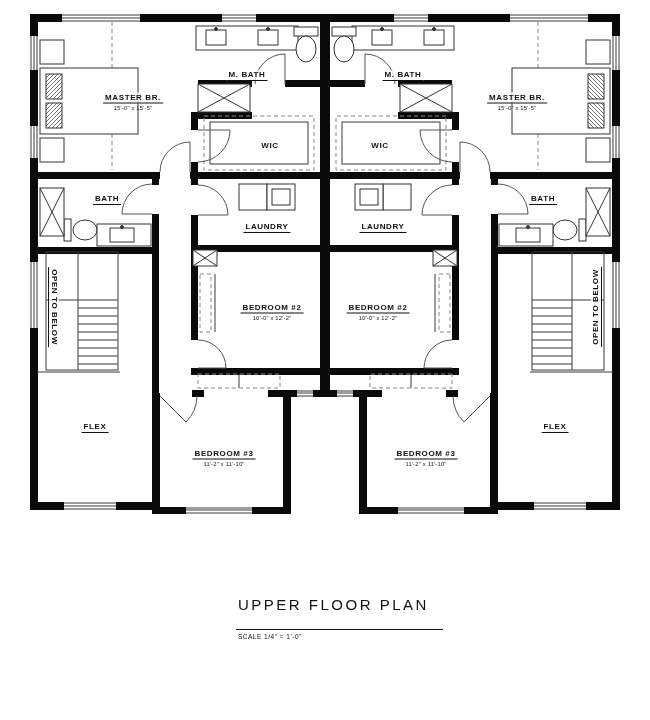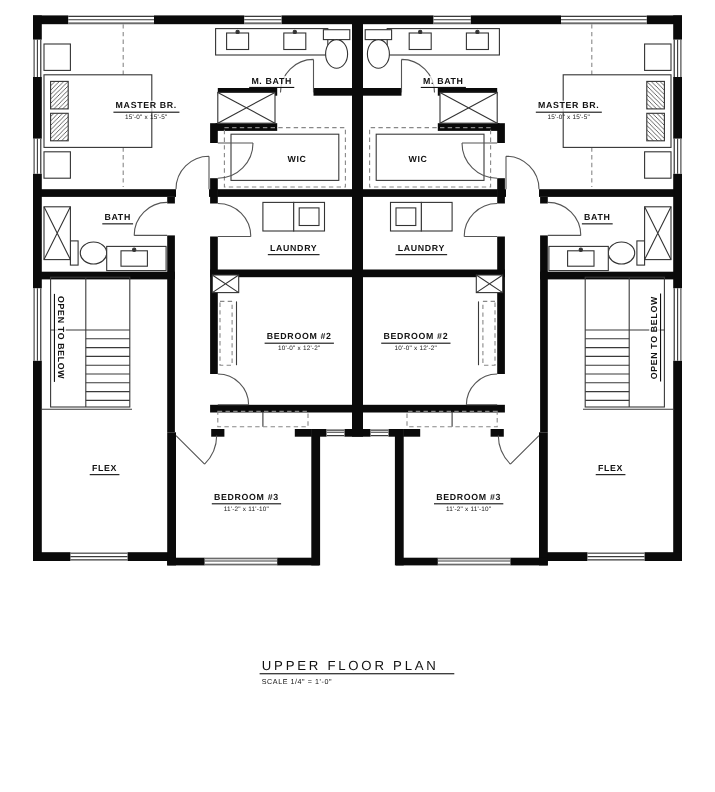--- a/index.html
+++ b/index.html
@@ -6,22 +6,22 @@
   .canvas{position:relative;width:650px;height:720px;background:#ffffff;overflow:hidden;
           font-family:"Liberation Sans", sans-serif;color:#111;}
   .plan-svg{position:absolute;left:0;top:0;}
   .room-label{position:absolute;transform:translate(-50%,-50%);text-align:center;white-space:nowrap;z-index:5;}
   .room-label .nm{display:inline-block;font-size:8px;font-weight:bold;letter-spacing:.6px;
                   border-bottom:1.2px solid #111;padding:0 2px 1px 2px;background:rgba(255,255,255,.75);}
   .room-label .dim{font-size:5.8px;letter-spacing:.2px;margin-top:1px;color:#222;}
   .vert-l{transform:translate(-50%,-50%) rotate(90deg);}
   .vert-r{transform:translate(-50%,-50%) rotate(-90deg);}
   .title-block{position:absolute;left:236px;top:596px;z-index:5;}
-  .title-block .title{display:inline-block;font-size:12px;letter-spacing:2.5px;font-weight:normal;
-                      border-bottom:1.6px solid #111;padding:0 14px 0 2px;white-space:nowrap;}
+  .title-block .title{display:inline-block;font-size:15px;letter-spacing:2.5px;font-weight:normal;
+                      border-bottom:1.6px solid #111;padding:0 14px 16px 2px;white-space:nowrap;}
   .title-block .scale{font-size:6.5px;letter-spacing:.5px;margin-top:3px;padding-left:2px;}
 </style>
 </head>
 <body>
 
 <div class="canvas">
 
   <svg class="plan-svg" width="650" height="720" viewBox="0 0 650 720">
     <defs>
       <pattern id="hatch" width="4" height="4" patternUnits="userSpaceOnUse">

